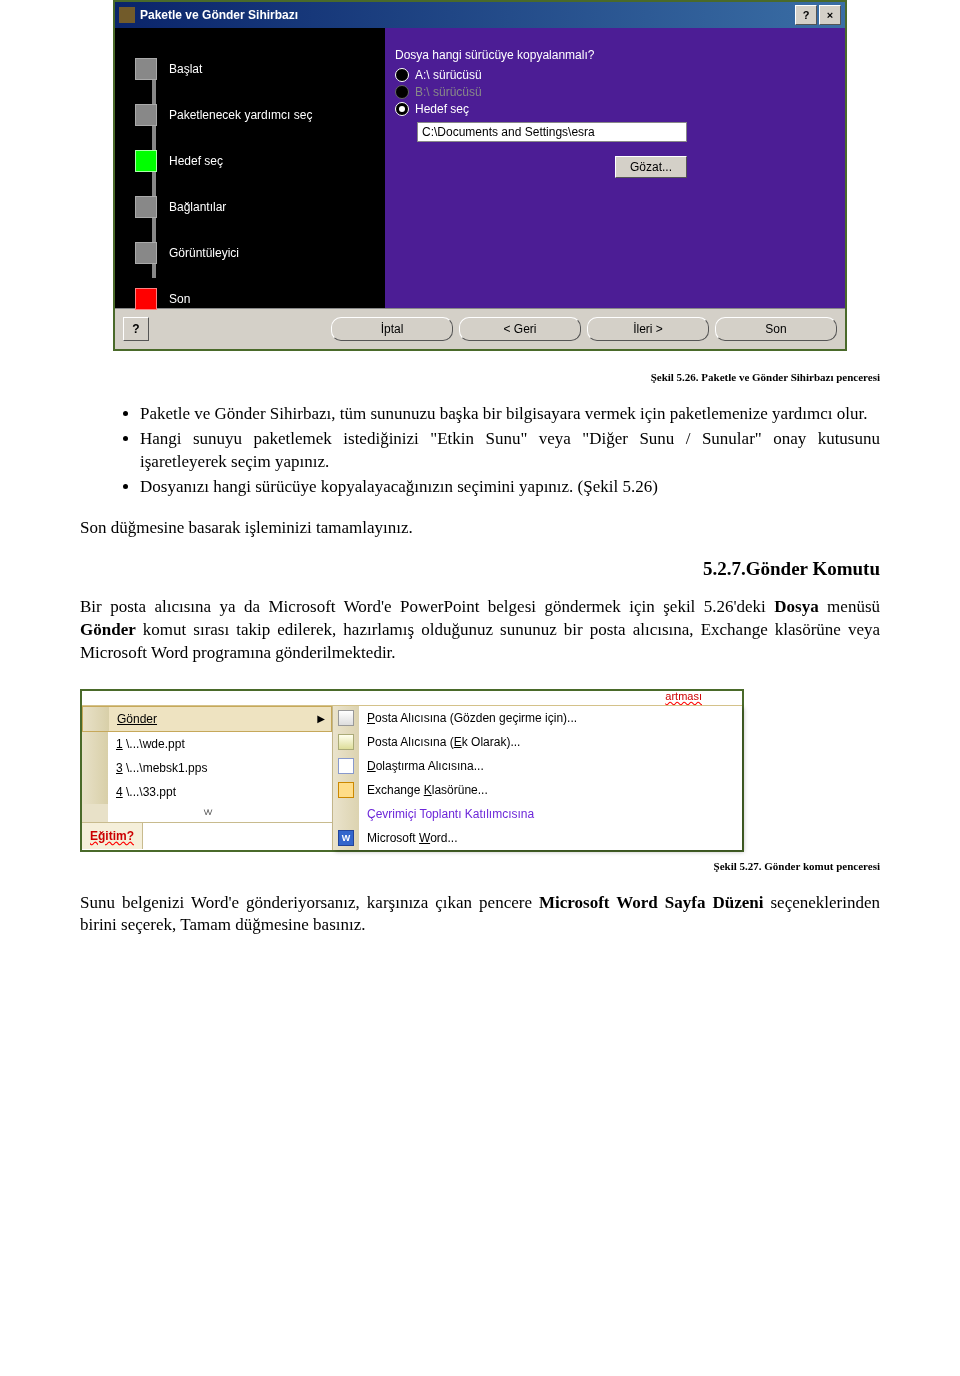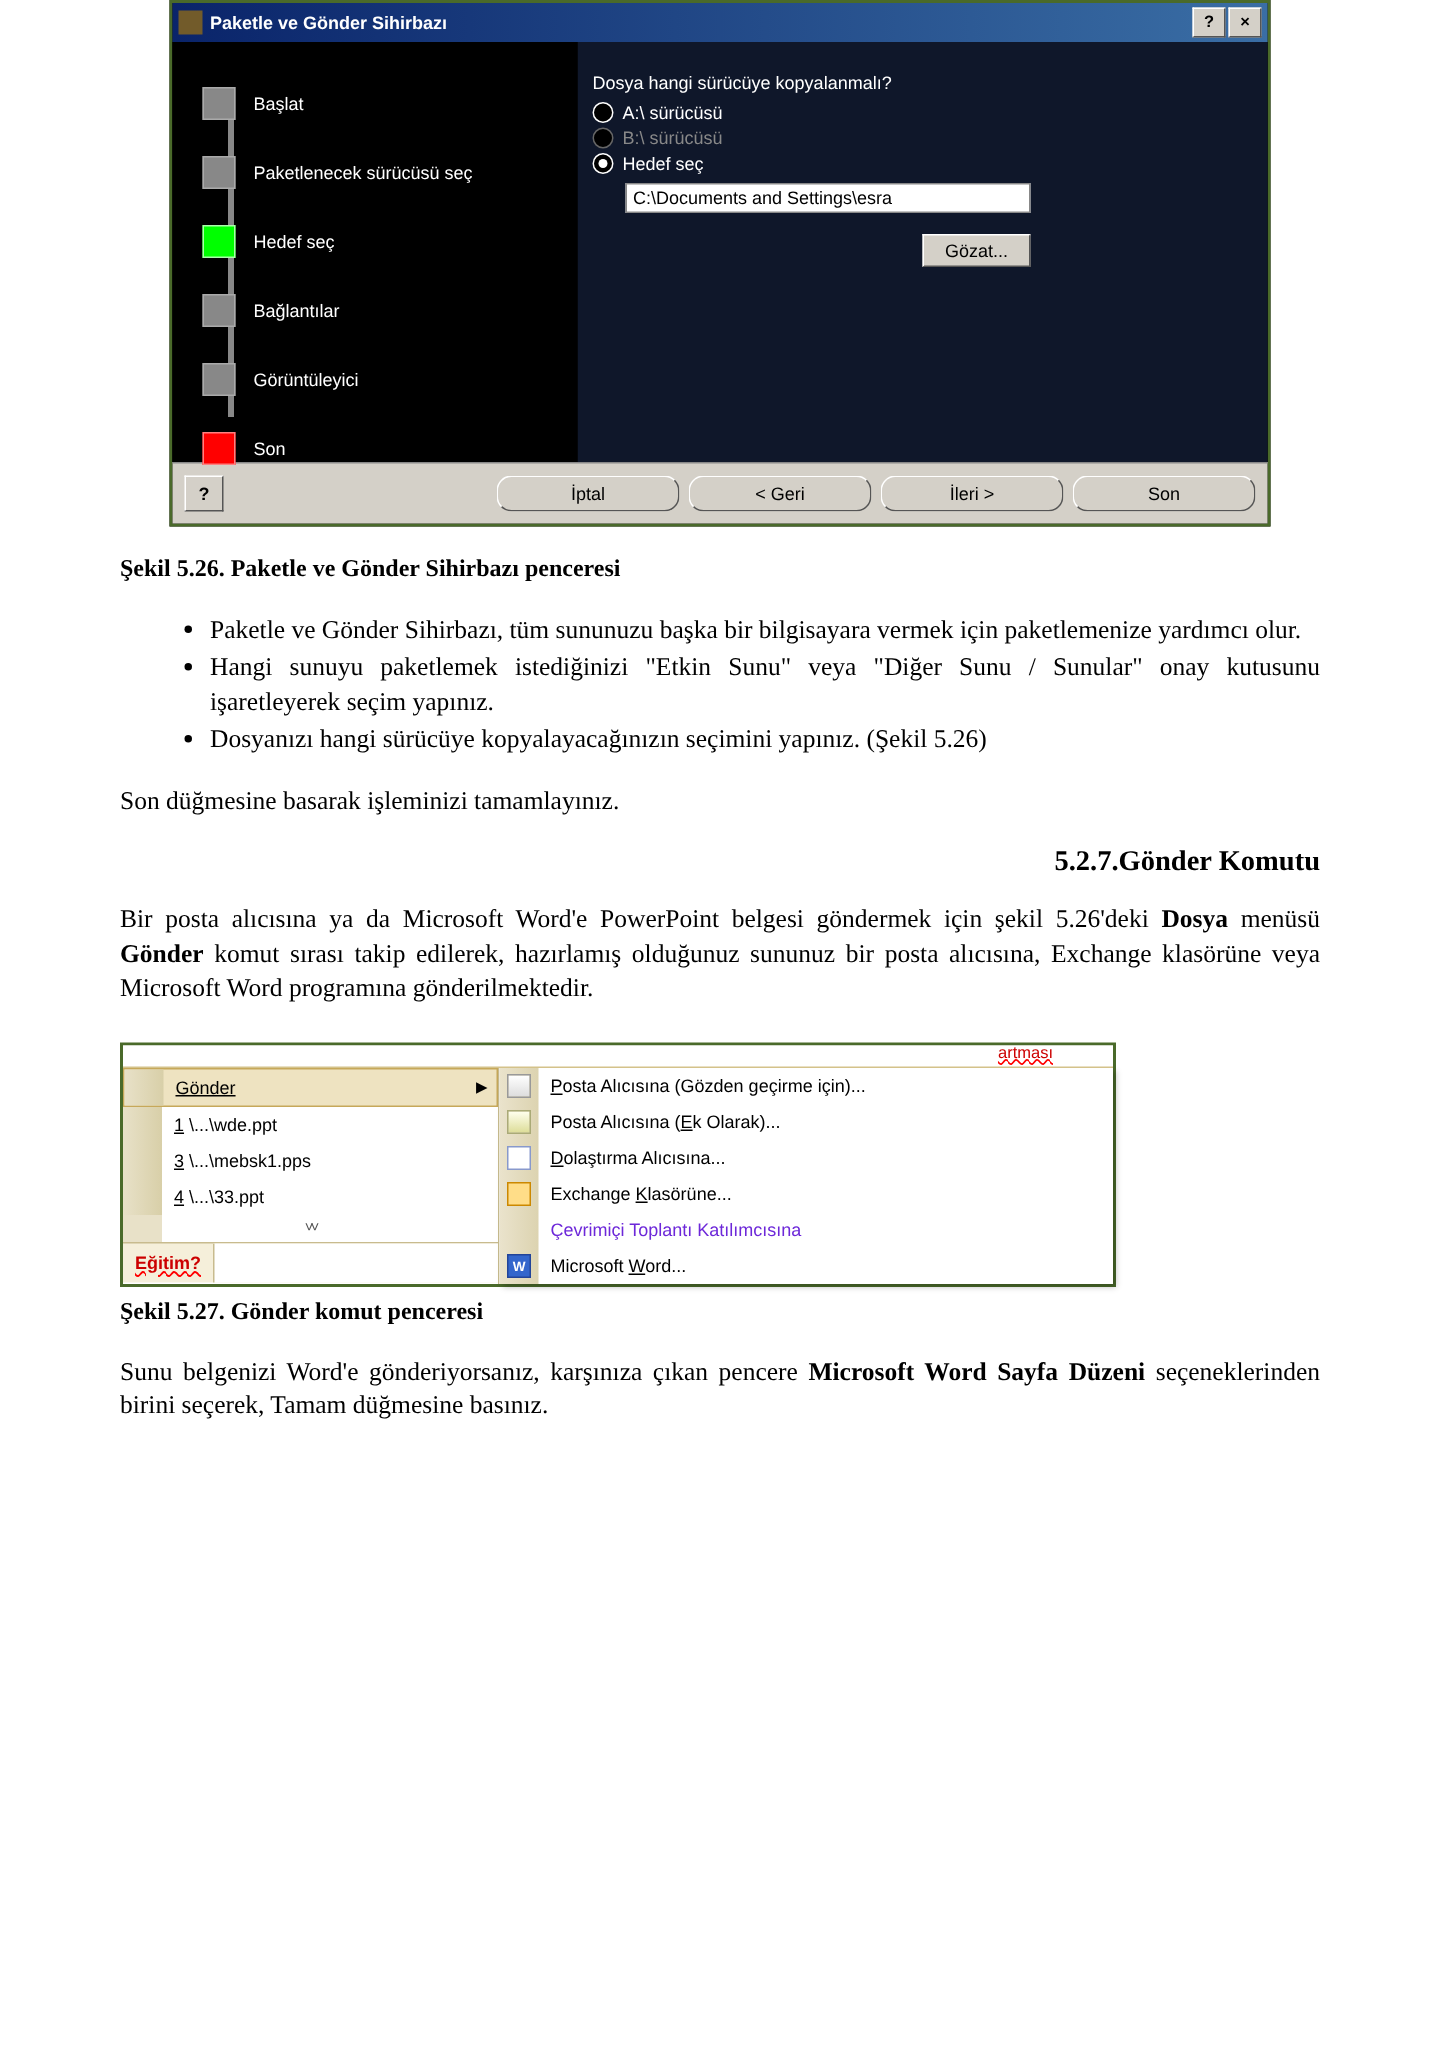--- a/index.html
+++ b/index.html
@@ -76,21 +76,21 @@
     border: 1px solid #aaa;
     margin-right: 12px;
     z-index: 1;
   }
   .step.active .box { background: #00ff00; border-color:#aaffaa; }
   .step.end .box { background: #ff0000; border-color:#ff8080; }
   .step .label { color: #fff; font-size: 12px; }
   .wizard-right {
     flex: 1;
     padding: 20px 8px 10px 10px;
-    background: #0f172a;
+    background: #4c1d95;
     color: #fff;
     font-size: 12px;
   }
   .radio-group { margin-bottom: 14px; }
   .radio-row {
     display: flex; align-items: center; margin: 3px 0;
     color: #fff;
   }
   .radio-row.disabled { color: #888; }
   .radio {
@@ -141,23 +141,23 @@
   .footer-spacer { flex: 1; }
   .footer-btn {
     width: 120px;
     text-align:center;
     padding: 4px 0;
     margin-left: 6px;
     border-radius: 10px;
   }
 
   .caption {
-    text-align: left;
+    text-align: right;
     font-weight: bold;
-    font-size: 16px;
+    font-size: 11px;
     margin: 8px 0 20px 0;
   }
   ul.bullets {
     margin: 0 0 18px 0;
     padding-left: 60px;
   }
   ul.bullets li {
     font-size: 17px;
     line-height: 1.35;
     text-align: justify;
@@ -297,21 +297,21 @@
       </div>
       <div class="wizard-body">
         <div class="wizard-steps">
           <div class="step-track"></div>
           <div class="step">
             <span class="box"></span>
             <span class="label">Başlat</span>
           </div>
           <div class="step">
             <span class="box"></span>
-            <span class="label">Paketlenecek sürücüsü seç</span>
+            <span class="label">Paketlenecek yardımcı seç</span>
           </div>
           <div class="step active">
             <span class="box"></span>
             <span class="label">Hedef seç</span>
           </div>
           <div class="step">
             <span class="box"></span>
             <span class="label">Bağlantılar</span>
           </div>
           <div class="step">

